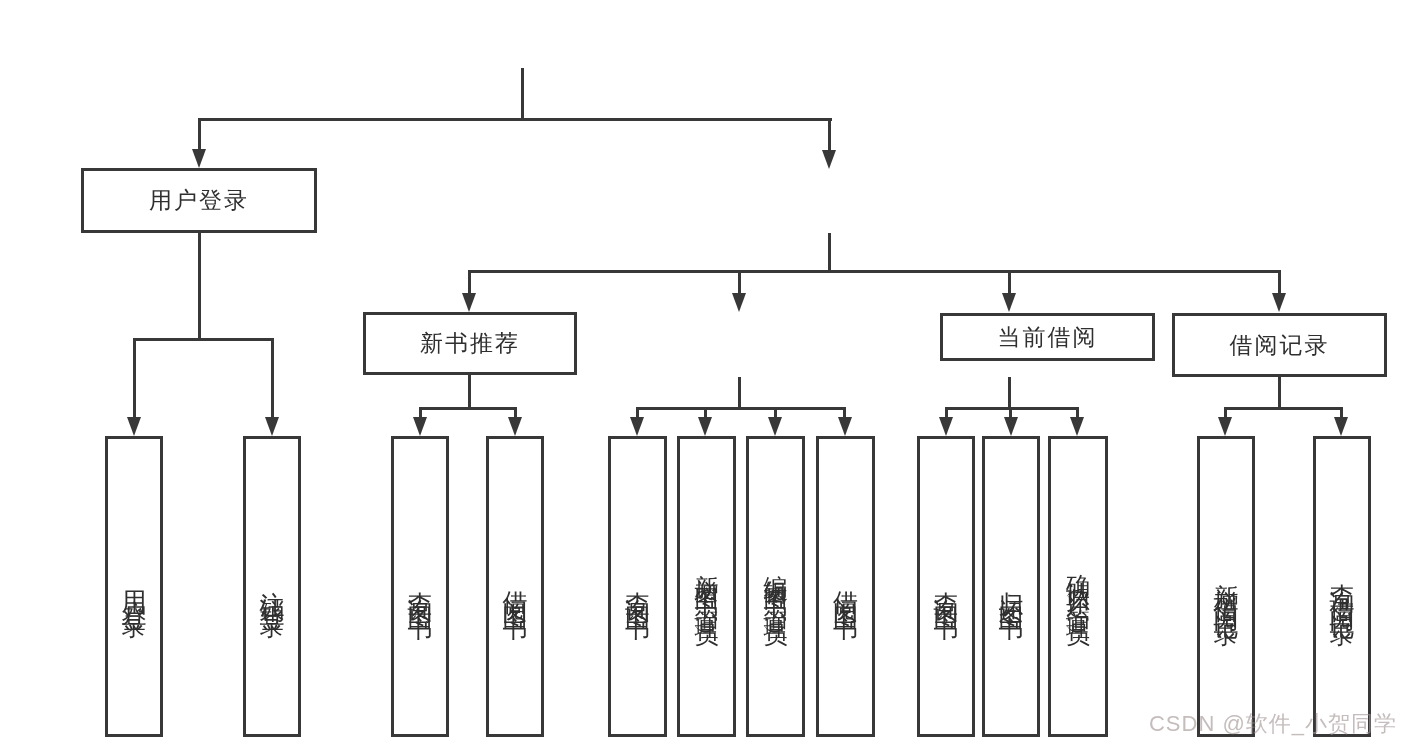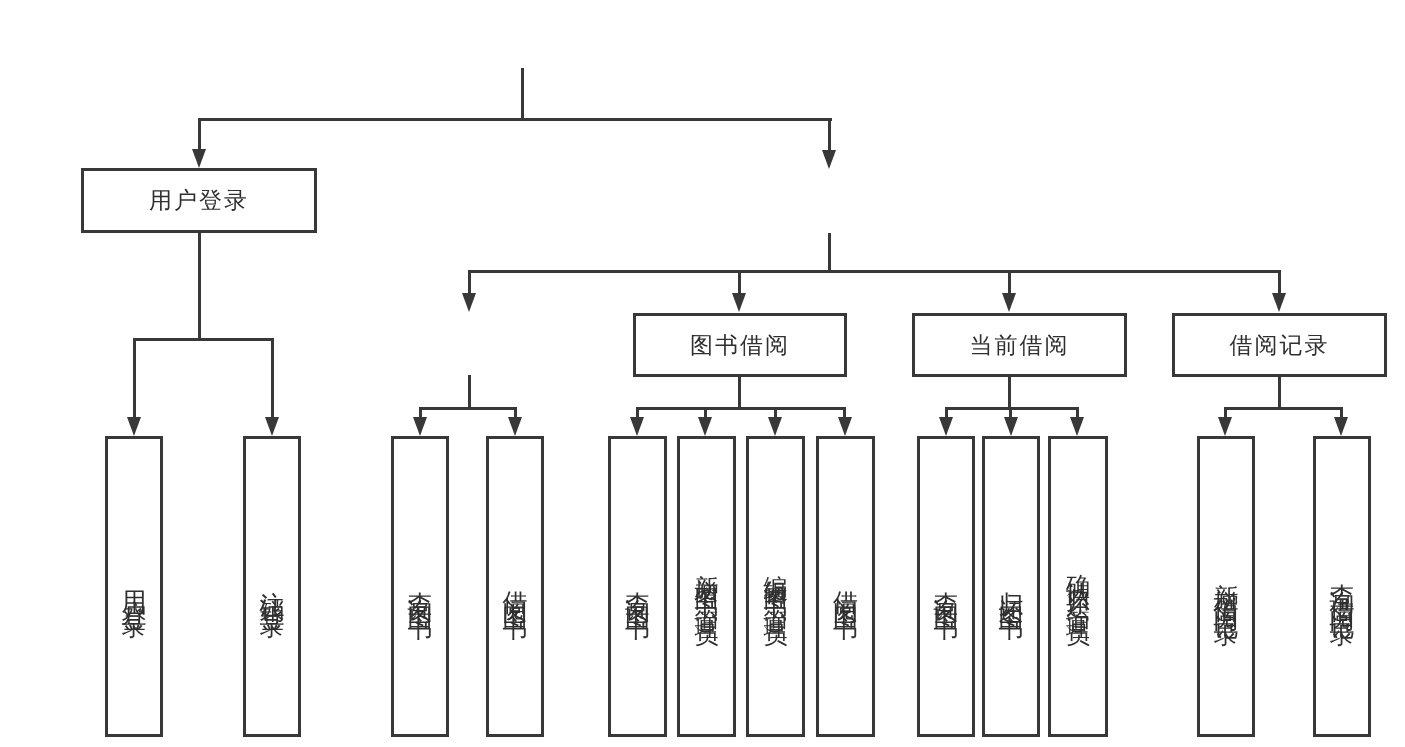--- a/index.html
+++ b/index.html
@@ -60,24 +60,24 @@
 </style>
 </head>
 <body>
 
 <div id="canvas">
 
 
   <div class="hbox" style="left:81px;top:168px;width:236px;height:65px;">用户登录</div>
 
 
+  <div class="hbox" style="left:363px;top:312px;width:214px;height:63px;">新书推荐</div>
 
-  <div class="hbox" style="left:633px;top:313px;width:214px;height:64px;">图书借阅</div>
 
-  <div class="hbox" style="left:912px;top:313px;width:215px;height:64px;font-family:Liberation Mono, monospace;">当前借阅</div>
+  <div class="hbox" style="left:940px;top:313px;width:215px;height:48px;font-family:Liberation Mono, monospace;">当前借阅</div>
 
   <div class="hbox" style="left:1172px;top:313px;width:215px;height:64px;">借阅记录</div>
 
   <div class="vbox" style="left:105px;">
     <span class="vtext">用户登录</span>
   </div>
   <div class="vbox" style="left:243px;">
     <span class="vtext">注销登录</span>
   </div>
 
@@ -170,14 +170,15 @@
   <div class="line" style="left:1076px;top:407px;width:3px;height:12px;"></div>
   <div class="arrow" style="left:1070px;top:417px;"></div>
 
   <div class="line" style="left:1278px;top:377px;width:3px;height:32px;"></div>
   <div class="line" style="left:1224px;top:407px;width:119px;height:3px;"></div>
   <div class="line" style="left:1224px;top:407px;width:3px;height:12px;"></div>
   <div class="arrow" style="left:1218px;top:417px;"></div>
   <div class="line" style="left:1340px;top:407px;width:3px;height:12px;"></div>
   <div class="arrow" style="left:1334px;top:417px;"></div>
 
+  <div id="watermark">CSDN @软件_小贺同学</div>
 
 </div>
 
 </body></html>

